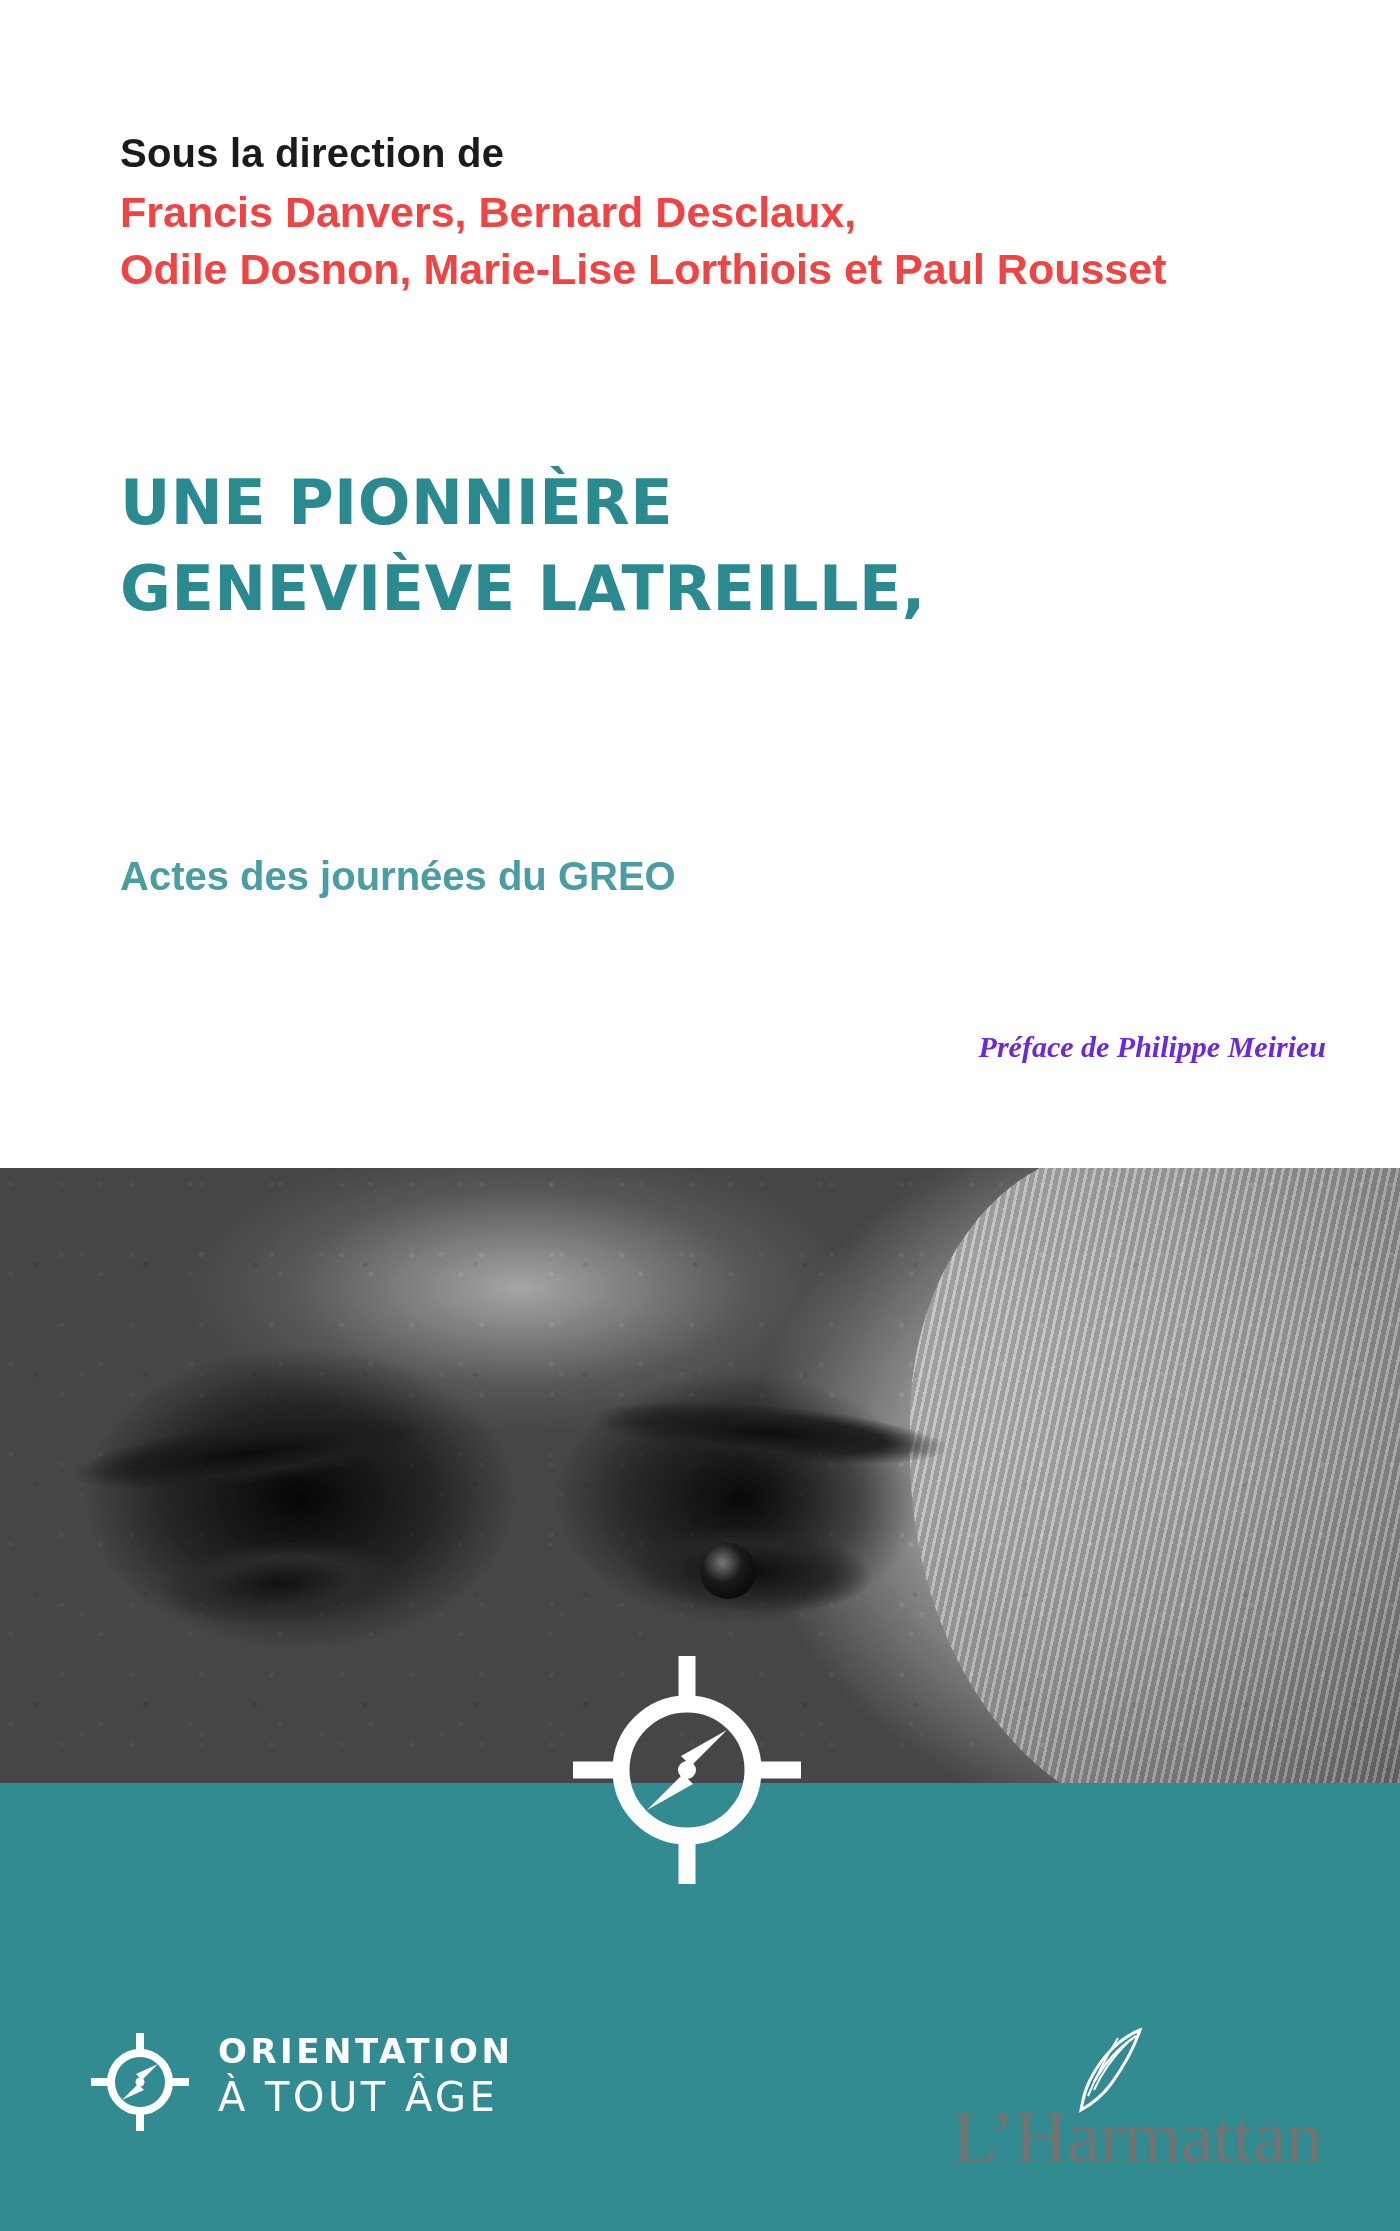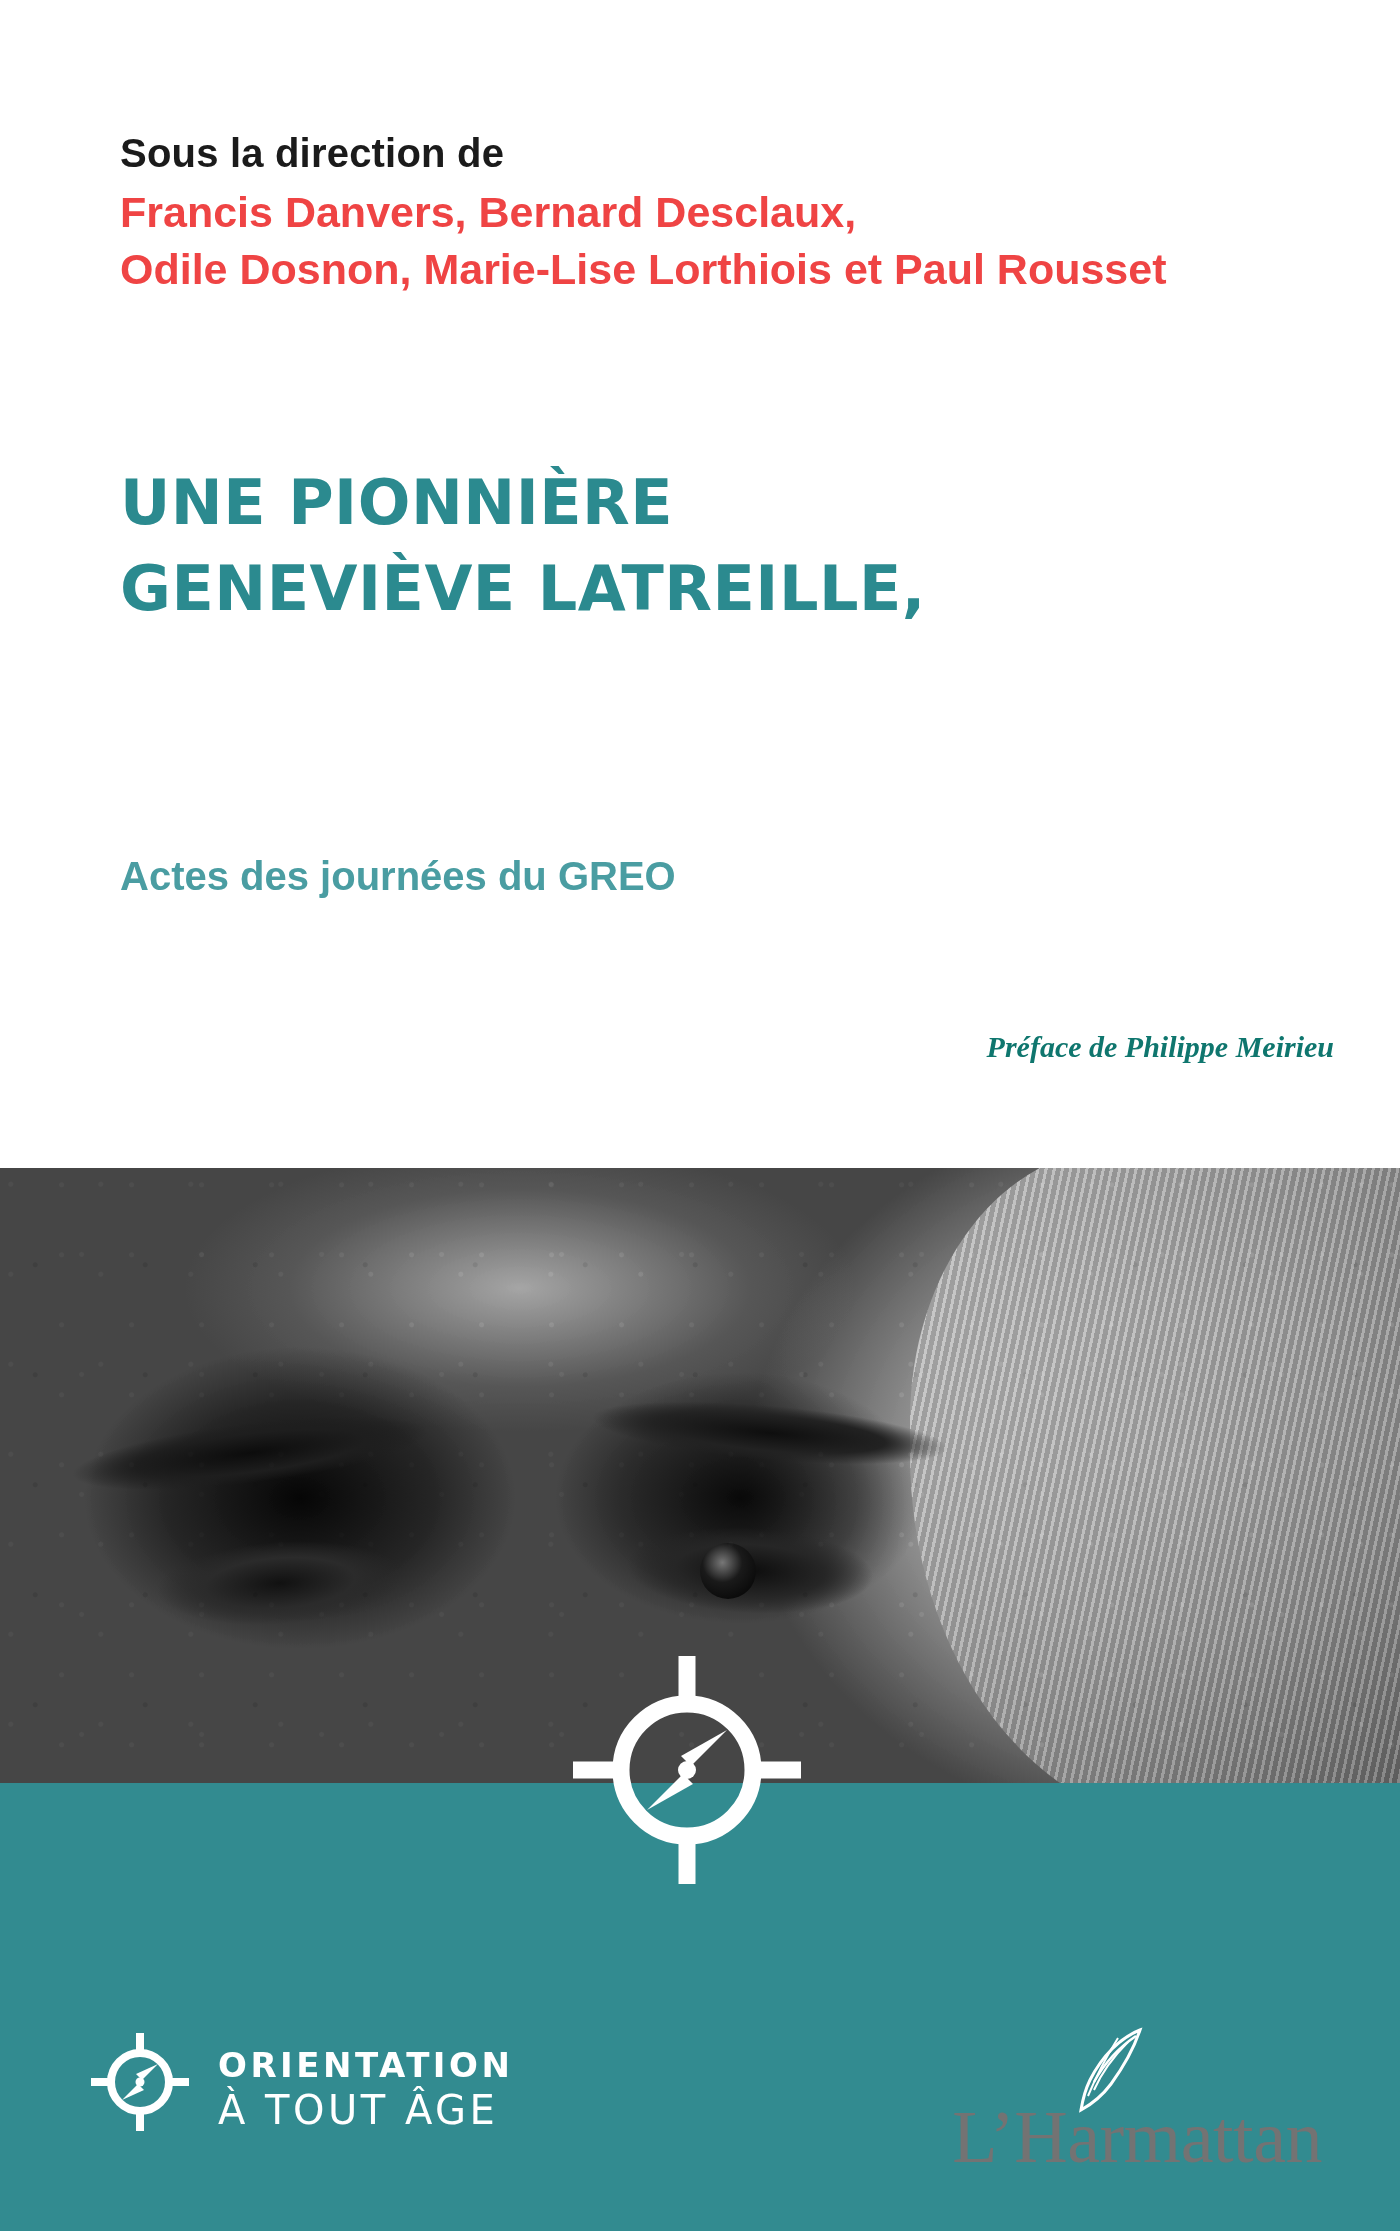--- a/index.html
+++ b/index.html
@@ -75,27 +75,27 @@
   .subtitle-line {
     font-size: 40px;
     font-weight: 700;
     color: #4a9da2;
     line-height: 1.55;
     white-space: nowrap;
   }
 
   .preface {
     position: absolute;
-    right: 86px;
+    right: 94px;
     top: 1030px;
     font-family: "Liberation Serif", serif;
     font-style: italic;
     font-weight: 700;
     font-size: 30px;
-    color: #0f766e;
+    color: #6d28d9;
     text-align: right;
   }
 
   
   .photo {
     position: absolute;
     left: 0;
     top: 1168px;
     width: 1400px;
     height: 615px;
@@ -191,21 +191,21 @@
     height: 240px;
   }
   .compass-big svg, .compass-small svg { display: block; }
 
   
   .collection {
     position: absolute;
     left: 88px;
     top: 2030px;
     display: flex;
-    align-items: flex-end;
+    align-items: flex-start;
     gap: 26px;
   }
   .compass-small {
     width: 104px;
     height: 104px;
     flex: 0 0 auto;
   }
   .collection-text {
     color: #ffffff;
   }

